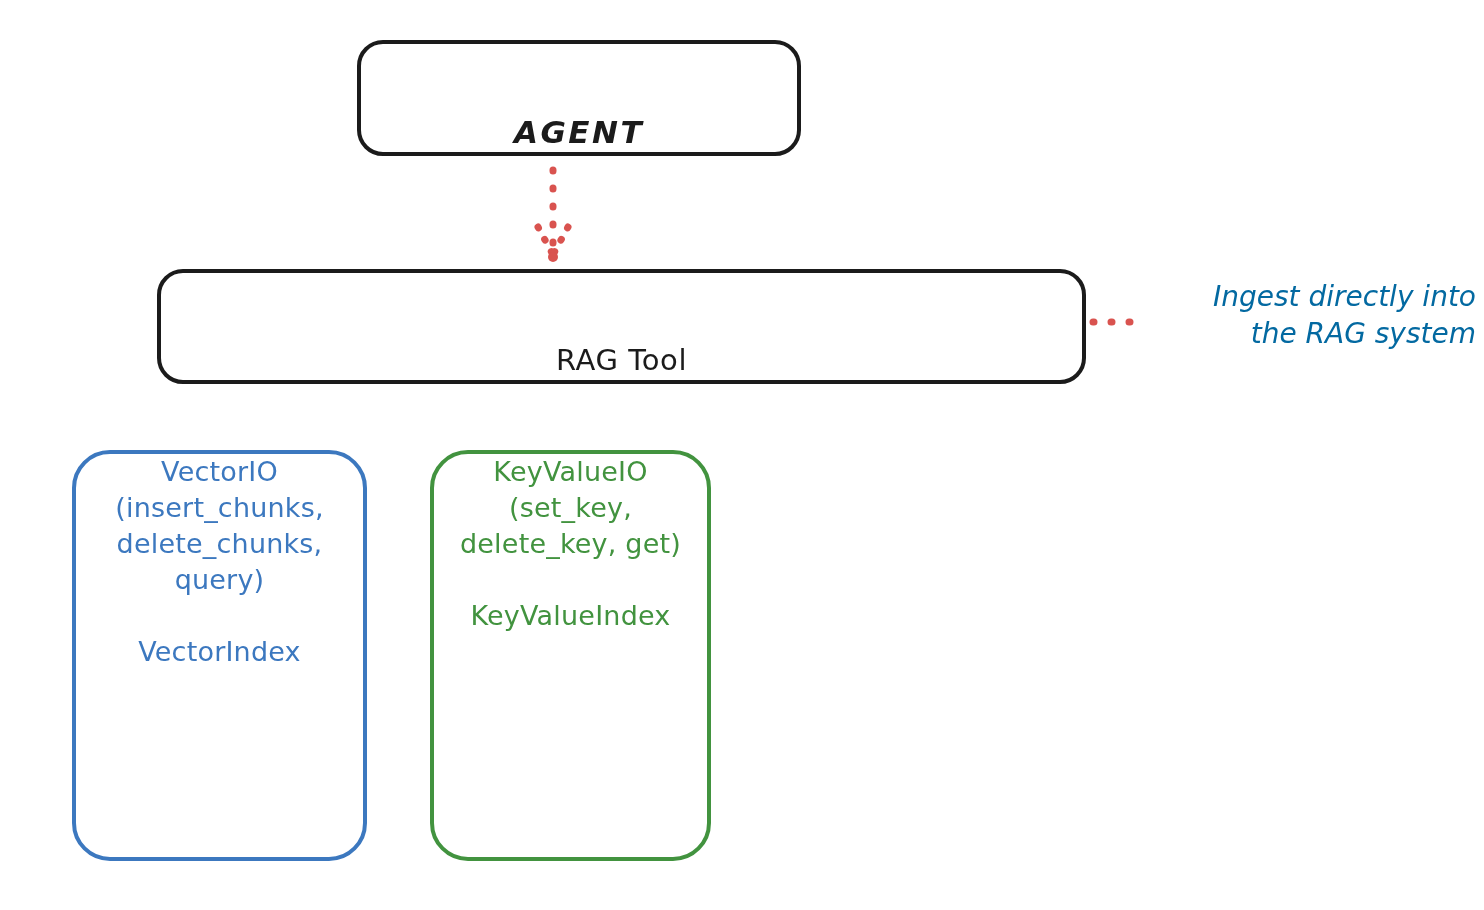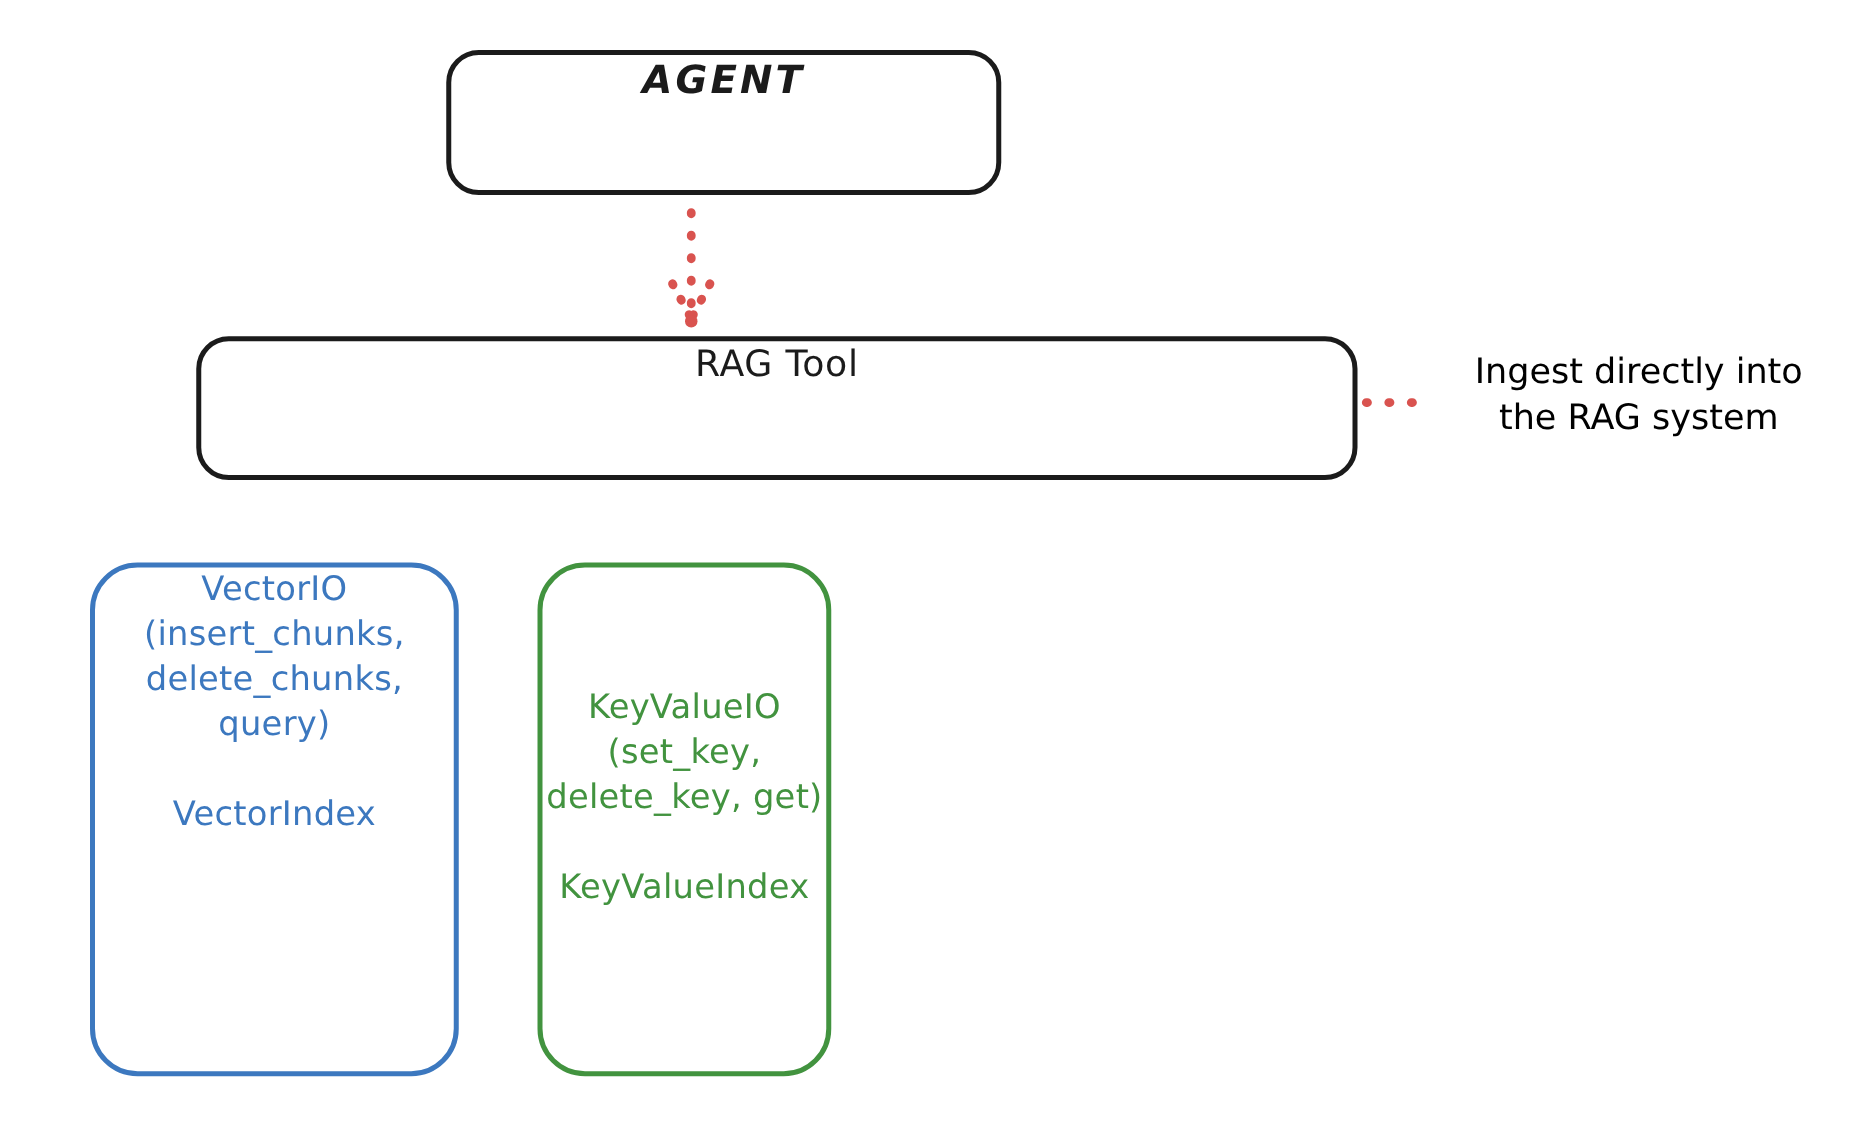--- a/index.html
+++ b/index.html
@@ -22,21 +22,21 @@
     width: 1484px;
     height: 910px;
   }
 
   
   .node {
     position: absolute;
     box-sizing: border-box;
     background: #ffffff;
     display: flex;
-    align-items: flex-start;
+    align-items: flex-end;
     justify-content: center;
     text-align: center;
   }
 
   .node-label {
     white-space: pre-line;
     line-height: 1.30;
     letter-spacing: 0.2px;
   }
 
@@ -91,46 +91,46 @@
 
   #node-vector {
     left: 72px;
     width: 295px;
     border-color: #3c78bf;
   }
   #node-vector .node-label { color: #3c78bf; }
 
   #node-keyvalue {
     left: 430px;
-    width: 235px;
+    width: 281px;
     border-color: #42933f;
-    padding-top: 94px;
   }
   #node-keyvalue .node-label { color: #42933f; }
 
   #node-relational {
     left: 790px;
     width: 273px;
     border-color: #9b3fc1;
     padding-top: 94px;
   }
   #node-relational .node-label { color: #9b3fc1; }
 
   
   #annotation-text {
     position: absolute;
     left: 1146px;
     top: 279px;
     width: 330px;
-    color: #000000;
+    color: #0369a1;
     font-size: 28px;
     font-weight: 500;
     line-height: 1.32;
-    text-align: center;
+    text-align: right;
     white-space: pre-line;
+    font-style: italic;
   }
 
   
   #connectors {
     position: absolute;
     left: 0;
     top: 0;
     width: 1484px;
     height: 910px;
     pointer-events: none;

